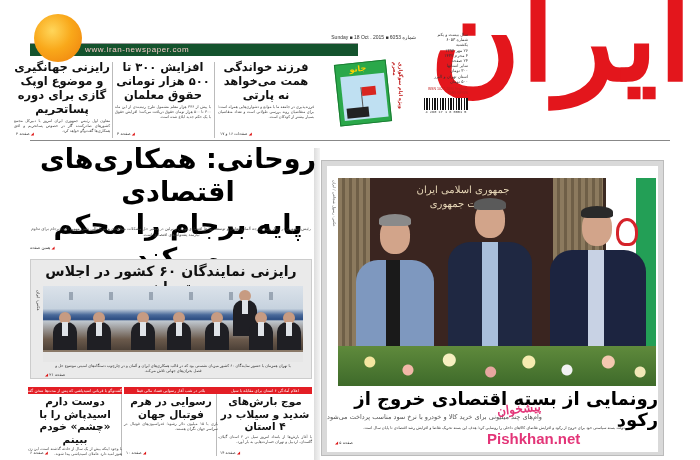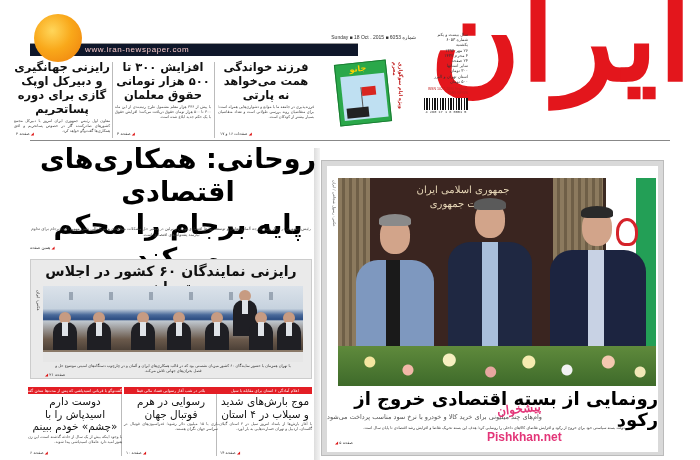--- a/index.html
+++ b/index.html
@@ -4,21 +4,21 @@
 <style>
   * { box-sizing: border-box; margin: 0; padding: 0; }
   html, body { width: 700px; height: 460px; overflow: hidden; background: #fff; }
   body { font-family: "DejaVu Sans", sans-serif; color: #111; position: relative; }
 
   .page { position: absolute; left: 0; top: 0; width: 700px; height: 460px; background: #fff; }
 
   
   .sun { position: absolute; left: 34px; top: 14px; width: 48px; height: 48px; border-radius: 50%;
          background: radial-gradient(circle at 38% 35%, #ffd65a 0%, #f9a81a 45%, #ee7d0c 100%); z-index: 3; }
-  .url-bar { position: absolute; left: 30px; top: 43px; width: 328px; height: 13px; background: #0f172a; border-top: 1px solid #999; }
+  .url-bar { position: absolute; left: 30px; top: 43px; width: 328px; height: 13px; background: #14532d; border-top: 1px solid #999; }
   .url-text { position: absolute; left: 55px; top: 1px; font-size: 8px; color: #f7c8c8; letter-spacing: 0.6px; font-family: "Liberation Sans", sans-serif; }
   .url-bar .tag-text { position: absolute; right: 6px; top: 1px; font-size: 7px; color: #fff; direction: rtl; }
   .date-line { position: absolute; left: 236px; top: 34px; width: 180px; font-size: 5px; color: #333; text-align: right; font-family: "Liberation Sans", sans-serif; }
 
   .logo { position: absolute; left: 488px; top: 2px; width: 212px; height: 130px; }
   .logo-text { position: absolute; right: 14px; top: -22px; font-family: "DejaVu Serif", serif; font-size: 118px; font-weight: bold; color: #e3161c; direction: rtl; line-height: 1; letter-spacing: -4px; transform: scaleX(1.05); }
 
   .info-box { position: absolute; left: 424px; top: 32px; width: 44px; height: 100px; direction: rtl; }
   .info-line { display: block; font-size: 4.2px; line-height: 5.2px; color: #333; white-space: nowrap; }
   .info-en { font-size: 3.6px; color: #c02020; font-family: "Liberation Sans", sans-serif; margin-top: 3px; display: block; direction: ltr; text-align: right; }
@@ -63,21 +63,21 @@
   .person .shirt { position: absolute; left: 9px; top: 0; width: 6px; height: 14px; background: #dfe3e8; }
   .person.standing { bottom: 26px; height: 36px; }
   .desk { position: absolute; left: 0; bottom: 0; width: 100%; height: 12px; background: #e6e6e6; border-top: 2px solid #8a7968; }
   .photo-credit { position: absolute; left: 2px; top: 30px; width: 8px; height: 60px; writing-mode: vertical-rl; font-size: 4px; color: #333; }
   .photo-caption { position: absolute; left: 20px; top: 103px; width: 244px; text-align: center; direction: rtl; font-size: 3.8px; line-height: 5px; color: #333; }
   .photo-ref { position: absolute; left: 14px; top: 112px; font-size: 4px; color: #333; }
 
   
   .bot-story { position: absolute; top: 387px; width: 94px; height: 68px; direction: rtl; text-align: center; }
   .kicker { background: #e31e25; color: #fff; font-size: 4px; height: 7px; line-height: 7px; display: block; width: 100%; white-space: nowrap; overflow: hidden; }
-  .bot-story h3 { font-size: 10.5px; line-height: 12.5px; font-weight: normal; color: #111; margin-top: 1px; }
+  .bot-story h3 { font-size: 10.5px; line-height: 12.5px; font-weight: bold; color: #111; margin-top: 1px; }
   .bot-story p { font-size: 3.8px; line-height: 5px; color: #444; margin-top: 1px; text-align: justify; }
   .bot-story .ref { position: absolute; left: 2px; bottom: 0; font-size: 4px; color: #333; }
 
   
   .big-box { position: absolute; left: 321px; top: 160px; width: 343px; height: 296px; background: #d9d9d9; border: 1px solid #bbb; }
   .big-inner { position: absolute; left: 5px; top: 5px; width: 331px; height: 286px; background: #fff; }
   .big-photo { position: absolute; left: 11px; top: 12px; width: 318px; height: 208px; background: #3b2a22; overflow: hidden; }
   .curtain-l { position: absolute; left: 0; top: 0; width: 32px; height: 100%; background: repeating-linear-gradient(90deg, #8c7a5e 0 4px, #6f5f47 4px 7px); }
   .curtain-r { position: absolute; left: 215px; top: 0; width: 50px; height: 100%; background: repeating-linear-gradient(90deg, #8c7a5e 0 4px, #6f5f47 4px 7px); }
   .wall { position: absolute; left: 32px; top: 0; width: 183px; height: 100%; background: #3a2520; }
@@ -100,21 +100,21 @@
       radial-gradient(circle at 72% 60%, #f2f2f2 0 5px, transparent 6px),
       radial-gradient(circle at 85% 40%, #f4c8b0 0 6px, transparent 7px),
       radial-gradient(circle at 95% 65%, #f1e7b6 0 5px, transparent 6px),
       linear-gradient(180deg, #5f8a3c 0%, #3e6a2a 100%); }
   .big-credit { position: absolute; left: 2px; top: 14px; width: 8px; height: 200px; writing-mode: vertical-rl; font-size: 3.8px; color: #555; }
   .big-head { position: absolute; left: 0; top: 222px; width: 331px; direction: rtl; font-size: 18px; font-weight: bold; color: #000; }
   .big-sub { position: absolute; left: 0; top: 247px; width: 331px; text-align: left; direction: rtl; font-size: 6.5px; color: #555; }
   .big-body { position: absolute; left: 8px; top: 259px; width: 318px; text-align: center; direction: rtl; font-size: 3.8px; line-height: 5px; color: #333; }
   .big-ref { position: absolute; left: 8px; top: 274px; font-size: 4px; color: #333; }
   .watermark { position: absolute; left: 170px; top: 236px; color: #e0206a; font-size: 12px; font-weight: bold; transform: rotate(-6deg); opacity: 0.9; font-family: "DejaVu Serif", serif; }
-  .watermark-url { position: absolute; left: 160px; top: 264px; color: #e0206a; font-size: 12px; font-weight: bold; font-family: "Liberation Sans", sans-serif; opacity: 0.9; }
+  .watermark-url { position: absolute; left: 160px; top: 264px; color: #e0206a; font-size: 15px; font-weight: bold; font-family: "Liberation Sans", sans-serif; opacity: 0.9; }
 
   .side-shadow { position: absolute; left: 314px; top: 148px; width: 6px; height: 312px; background: linear-gradient(90deg, #ddd, #f4f4f4); }
 </style>
 </head>
 <body>
 
 <div class="page">
 
   <div class="sun"></div>
   <div class="date-line">Sunday ■ 18 Oct . 2015 ■ شماره 6053</div>
@@ -158,21 +158,21 @@
     <span class="ref"><span class="ref-mark">◢</span> <span>صفحات ۱۶ و ۱۷</span></span>
   </div>
   <div class="vline" style="left:214px; top:62px; height:76px;"></div>
   <div class="top-story" style="left:115px;">
     <h3>افزایش ۳۰۰ تا ۵۰۰ هزار تومانی حقوق معلمان</h3>
     <p>با پیش از ۳۳۶ هزار معلم مشمول طرح رتبه‌بندی از این ماه ۳۰۰ تا ۵۰۰ هزار تومان حقوق دریافت می‌کنند؛ افزایش حقوق با یک حکم جدید ابلاغ شده است.</p>
     <span class="ref"><span class="ref-mark">◢</span> <span>صفحه ۴</span></span>
   </div>
   <div class="vline" style="left:112px; top:62px; height:76px;"></div>
   <div class="top-story" style="left:14px;">
-    <h3>رایزنی جهانگیری و دبیرکل اوپک گازی برای دوره پساتحریم</h3>
+    <h3>رایزنی جهانگیری و موضوع اوپک گازی برای دوره پساتحریم</h3>
     <p>معاون اول رئیس جمهوری ایران امروز با دبیرکل مجمع کشورهای صادرکننده گاز در خصوص پساتحریم و افق همکاری‌ها گفت‌وگو خواهد کرد.</p>
     <span class="ref"><span class="ref-mark">◢</span> <span>صفحه ۲</span></span>
   </div>
 
   <div class="top-rule"></div>
   <div class="side-shadow"></div>
 
   <div class="main-head">
     <h1>روحانی: همکاری‌های اقتصادی</h1>
     <h1>پایه برجام را محکم می‌کند</h1>

